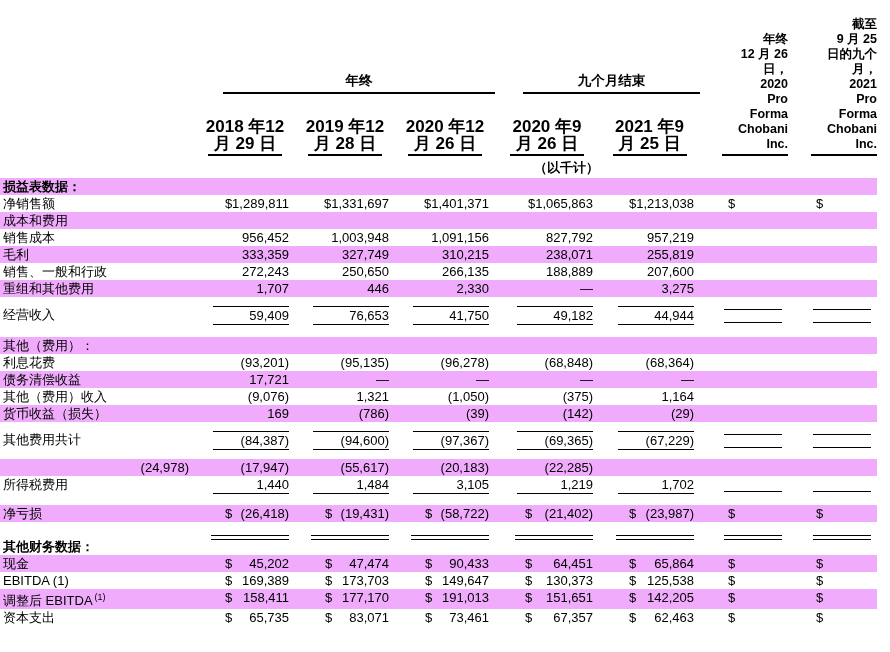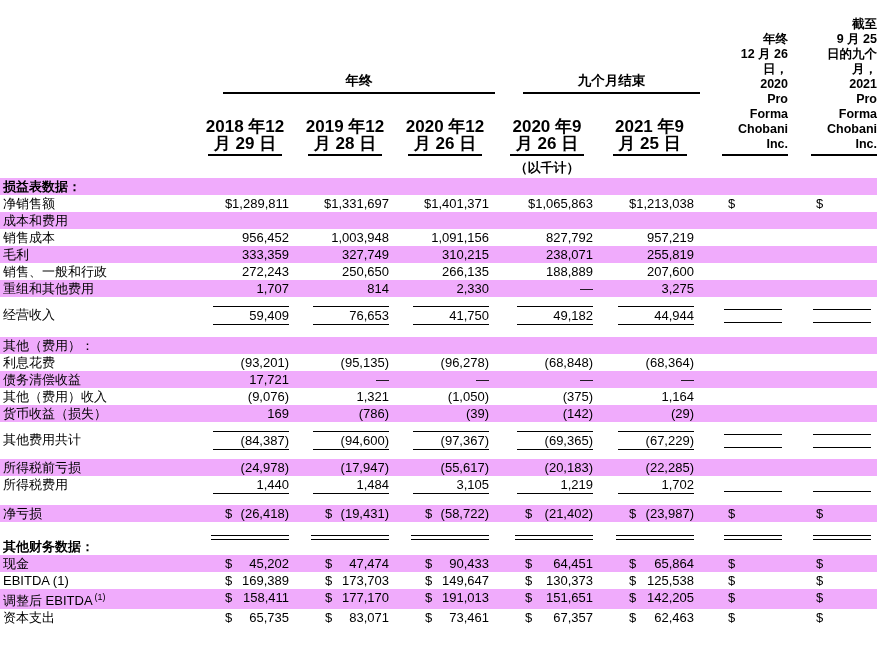--- a/index.html
+++ b/index.html
@@ -16,21 +16,21 @@
     grid-row:1;align-self:end;text-align:center;font-weight:bold;font-size:13.5px;
     border-bottom:2px solid #000;margin-left:28px;padding-bottom:2px;white-space:nowrap;
   }
   .d-hd{grid-row:2;align-self:end;text-align:center;font-weight:bold;font-size:17px;line-height:17px;white-space:nowrap;}
   .d-ul{display:block;margin:2px auto 0;width:74px;border-bottom:2px solid #000;height:0;}
   .pf-hd{
     grid-row:1/3;display:flex;flex-direction:column;justify-content:flex-end;align-items:flex-end;
     font-weight:bold;font-size:12.5px;line-height:15px;text-align:center;white-space:nowrap;
   }
   .pf-ul{display:block;width:66px;border-bottom:2px solid #000;height:0;margin-top:2px;}
-  .units{grid-row:3;grid-column:5;text-align:center;font-weight:bold;font-size:13px;padding-top:3px;white-space:nowrap;}
+  .units{grid-row:3;grid-column:5;text-align:right;font-weight:bold;font-size:13px;padding-top:3px;white-space:nowrap;}
   
   .row{min-height:17px;line-height:17px;font-size:13px;}
   .stripe{background:#f0abfc;}
   .lbl{padding-left:3px;white-space:nowrap;}
   .ind{}
   .b{font-weight:bold;}
   sup{font-size:9px;margin-left:2px;}
   .num{text-align:right;padding-right:6px;white-space:nowrap;}
   .split{display:flex;justify-content:space-between;padding-left:30px;}
   .pfc{padding-right:6px;}
@@ -158,21 +158,21 @@
         <div class="num">250,650</div>
         <div class="num">266,135</div>
         <div class="num">188,889</div>
         <div class="num">207,600</div>
         <div class="num pfc"></div>
         <div class="num pfc"></div>
       </div>
       <div class="grid row stripe">
         <div class="lbl ind">重组和其他费用</div>
         <div class="num">1,707</div>
-        <div class="num">814</div>
+        <div class="num">446</div>
         <div class="num">2,330</div>
         <div class="num">—</div>
         <div class="num">3,275</div>
         <div class="num pfc"></div>
         <div class="num pfc"></div>
       </div>
       <div class="sp" style="height: 9px;"></div>
       <div class="grid row">
         <div class="lbl ind">经营收入</div>
         <div class="num"><span class="iw rl-tb">59,409</span></div>
@@ -240,21 +240,20 @@
         <div class="num"><span class="iw rl-tb">(84,387)</span></div>
         <div class="num"><span class="iw rl-tb">(94,600)</span></div>
         <div class="num"><span class="iw rl-tb">(97,367)</span></div>
         <div class="num"><span class="iw rl-tb">(69,365)</span></div>
         <div class="num"><span class="iw rl-tb">(67,229)</span></div>
         <div class="num pfc"><span class="pfw rl-tb"></span></div>
         <div class="num pfc"><span class="pfw rl-tb"></span></div>
       </div>
       <div class="sp" style="height: 9px;"></div>
       <div class="grid row stripe">
-        <div class="lbl">所得税前亏损</div>
         <div class="num">(24,978)</div>
         <div class="num">(17,947)</div>
         <div class="num">(55,617)</div>
         <div class="num">(20,183)</div>
         <div class="num">(22,285)</div>
         <div class="num pfc"></div>
         <div class="num pfc"></div>
       </div>
       <div class="grid row">
         <div class="lbl">所得税费用</div>

